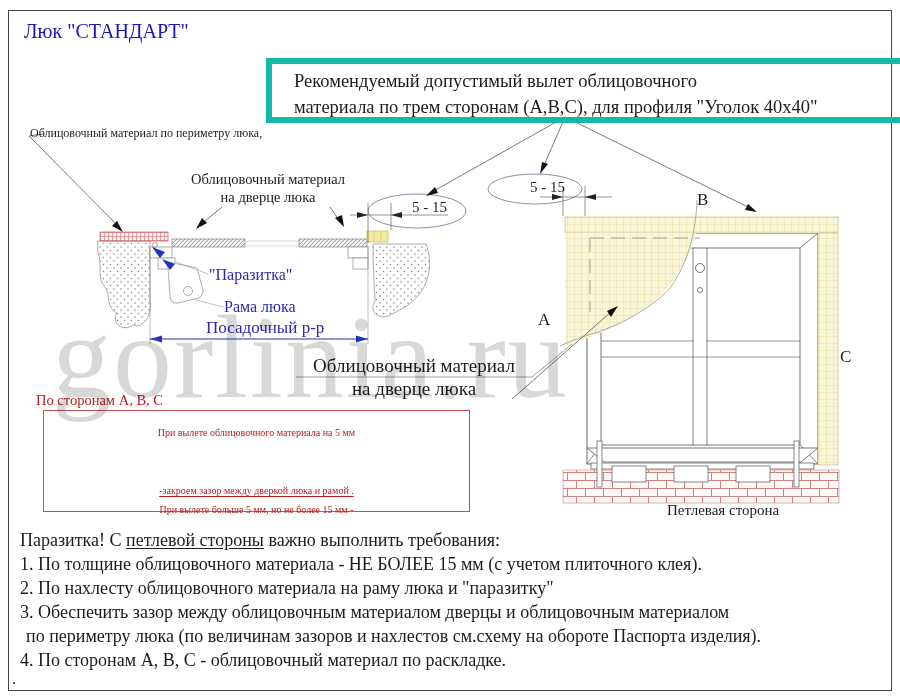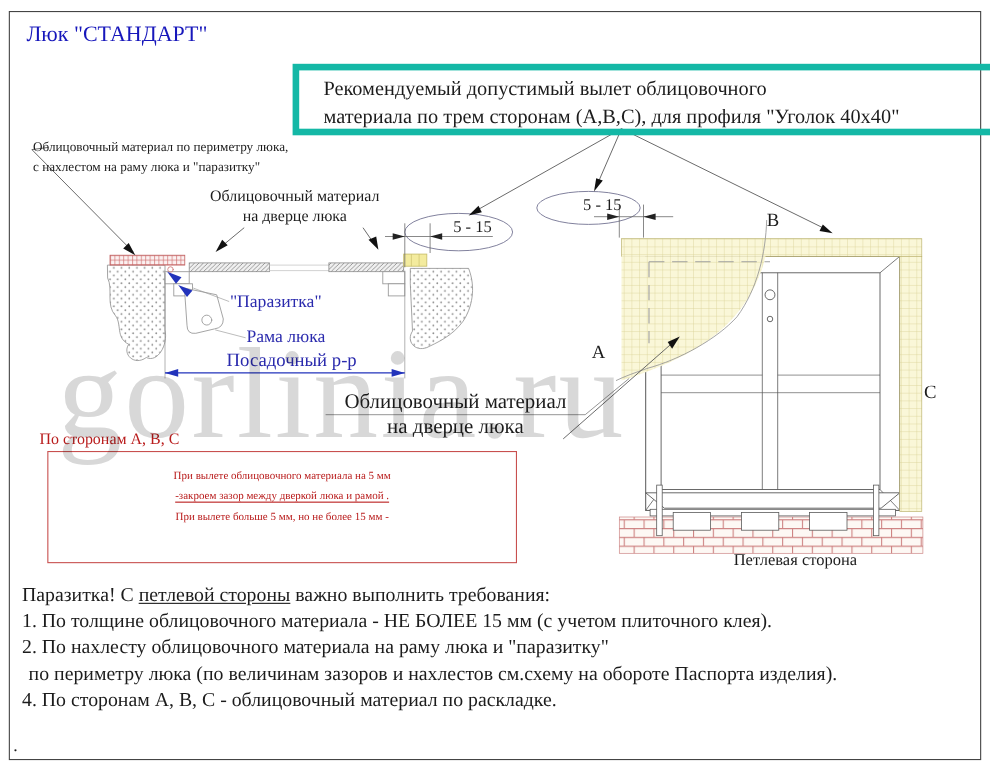--- a/index.html
+++ b/index.html
@@ -22,21 +22,21 @@
   .side-letter{font-size:17px;}
   #side-a{left:538px;top:310px;}
   #side-b{left:697px;top:190px;}
   #side-c{left:840px;top:347px;}
   #door-big-label{left:294px;top:354px;width:240px;text-align:center;font-size:19px;line-height:23px;}
   #hinge-label{left:644px;top:502px;font-size:15px;margin-left:23px;}
   .red{color:#b91c1c;}
   #red-heading{left:36px;top:392px;font-size:14.5px;}
   #red-box{left:43px;top:410px;width:425px;height:88px;border:1px solid #c8504f;
            padding-top:12px;text-align:center;font-size:10px;line-height:19px;}
-  .u{text-decoration:underline;text-underline-offset:2px;}
+  .u{text-decoration:underline;text-underline-offset:2px;margin-top:39px;}
   #req-block{left:20px;top:528px;width:868px;font-size:18px;line-height:24px;}
   .indent{padding-left:6px;}
   #watermark{left:52px;top:290px;font-family:Liberation Serif, serif;font-size:118px;
              color:#8d8d8d;opacity:.34;letter-spacing:2px;mix-blend-mode:multiply;
              z-index:6;pointer-events:none;}
   #trailing-dot{left:12px;top:670px;font-size:16px;}
   #diagram-svg{left:0;top:0;z-index:2;}
   .txt{z-index:4;}
 </style>
 </head>
@@ -176,21 +176,20 @@
 
   <div id="title" class="abs txt">Люк "СТАНДАРТ"</div>
 
   <div id="note-box" class="abs txt">
     <div>Рекомендуемый допустимый вылет облицовочного</div>
     <div>материала по трем сторонам (А,В,С), для профиля "Уголок 40x40"</div>
   </div>
 
   <div id="perimeter-label" class="abs txt">
     <div>Облицовочный материал по периметру люка,</div>
-    <div>с нахлестом на раму люка и "паразитку"</div>
   </div>
 
   <div id="door-small-label" class="abs txt">
     <div>Облицовочный материал</div>
     <div>на дверце люка</div>
   </div>
 
   <div id="parazitka-label" class="abs txt blue-label">"Паразитка"</div>
   <div id="rama-label" class="abs txt blue-label">Рама люка</div>
   <div id="posad-label" class="abs txt blue-label">Посадочный р-р</div>
@@ -213,20 +212,21 @@
   <div id="red-box" class="abs txt red">
     <div>При вылете облицовочного материала  на 5 мм</div>
     <div class="u">-закроем зазор между дверкой люка и рамой .</div>
     <div>При вылете больше 5 мм, но не более 15 мм -</div>
   </div>
 
   <div id="req-block" class="abs txt">
     <div><span>Паразитка! С </span><span class="u">петлевой стороны</span><span> важно выполнить требования:</span></div>
     <div>1. По толщине облицовочного материала - НЕ БОЛЕЕ 15 мм (с учетом плиточного клея).</div>
     <div>2. По нахлесту облицовочного материала на раму люка и "паразитку"</div>
+    <div>3. Обеспечить зазор между облицовочным материалом дверцы и облицовочным материалом</div>
     <div class="indent">по периметру люка (по величинам зазоров и нахлестов см.схему на обороте Паспорта изделия).</div>
     <div>4. По сторонам А, В, С - облицовочный материал по раскладке.</div>
   </div>
 
   <div id="trailing-dot" class="abs txt">.</div>
 
   <div id="watermark" class="abs">gorlinia.ru</div>
 </div>
 
 </body></html>

